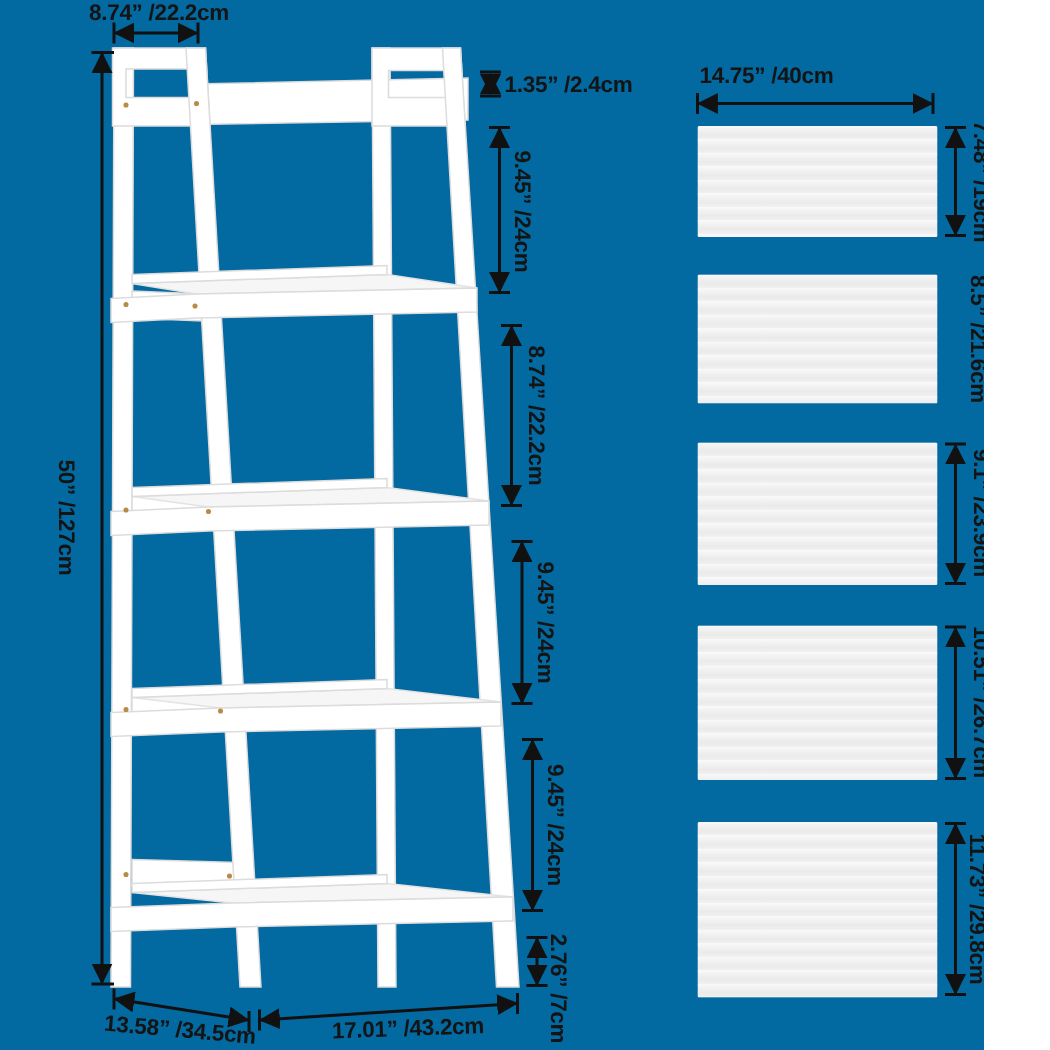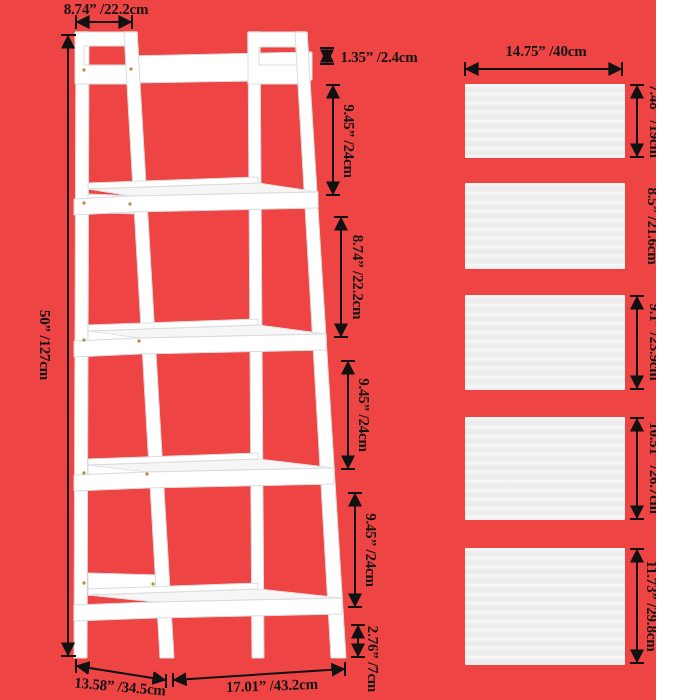--- a/index.html
+++ b/index.html
@@ -1,19 +1,19 @@
 <!DOCTYPE html>
 <html><head>
 <meta charset="utf-8">
 <style>
   html,body{margin:0;padding:0;background:#ffffff;}
   .canvas{
     position:relative;width:656px;height:700px;overflow:hidden;
-    background:#ef4444;
-    font-family:Liberation Serif, serif;
+    background:#0369a1;
+    font-family:Liberation Sans, sans-serif;
   }
   .art{position:absolute;left:0;top:0;width:700px;height:700px;}
   .board{
     position:absolute;left:465px;width:160px;
     background:
       repeating-linear-gradient(180deg,
         rgba(255,255,255,.55) 0px, rgba(255,255,255,0) 3px,
         rgba(226,226,226,.45) 6px, rgba(255,255,255,0) 9px),
       #f1f1f1;
     border-radius:1px;
@@ -191,20 +191,20 @@
   <div class="lbl" style="left:106px;top:9px;">8.74” /22.2cm</div>
   <div class="lbl v" style="left:44px;top:345px;">50” /127cm</div>
   <div class="lbl" style="left:379px;top:57px;">1.35” /2.4cm</div>
   <div class="lbl v" style="left:348px;top:141px;">9.45” /24cm</div>
   <div class="lbl v" style="left:357px;top:277px;">8.74” /22.2cm</div>
   <div class="lbl v" style="left:363px;top:415px;">9.45” /24cm</div>
   <div class="lbl v" style="left:370px;top:550px;">9.45” /24cm</div>
   <div class="lbl v" style="left:372px;top:659px;">2.76” /7cm</div>
   <div class="lbl" style="left:120px;top:687px;transform:translate(-50%,-50%) rotate(5deg);">13.58” /34.5cm</div>
   <div class="lbl" style="left:272px;top:686px;transform:translate(-50%,-50%) rotate(-2deg);">17.01” /43.2cm</div>
-  <div class="lbl" style="left:546px;top:51px;text-align:right;">14.75” /40cm</div>
+  <div class="lbl" style="left:511px;top:51px;text-align:right;">14.75” /40cm</div>
   <div class="lbl v" style="left:654px;top:121px;">7.48” /19cm</div>
   <div class="lbl v" style="left:652px;top:226px;">8.5” /21.6cm</div>
   <div class="lbl v" style="left:654px;top:342px;">9.1” /23.9cm</div>
   <div class="lbl v" style="left:654px;top:468px;">10.51” /26.7cm</div>
   <div class="lbl v" style="left:651px;top:606px;">11.73” /29.8cm</div>
 
 </div>
 
 </body></html>

